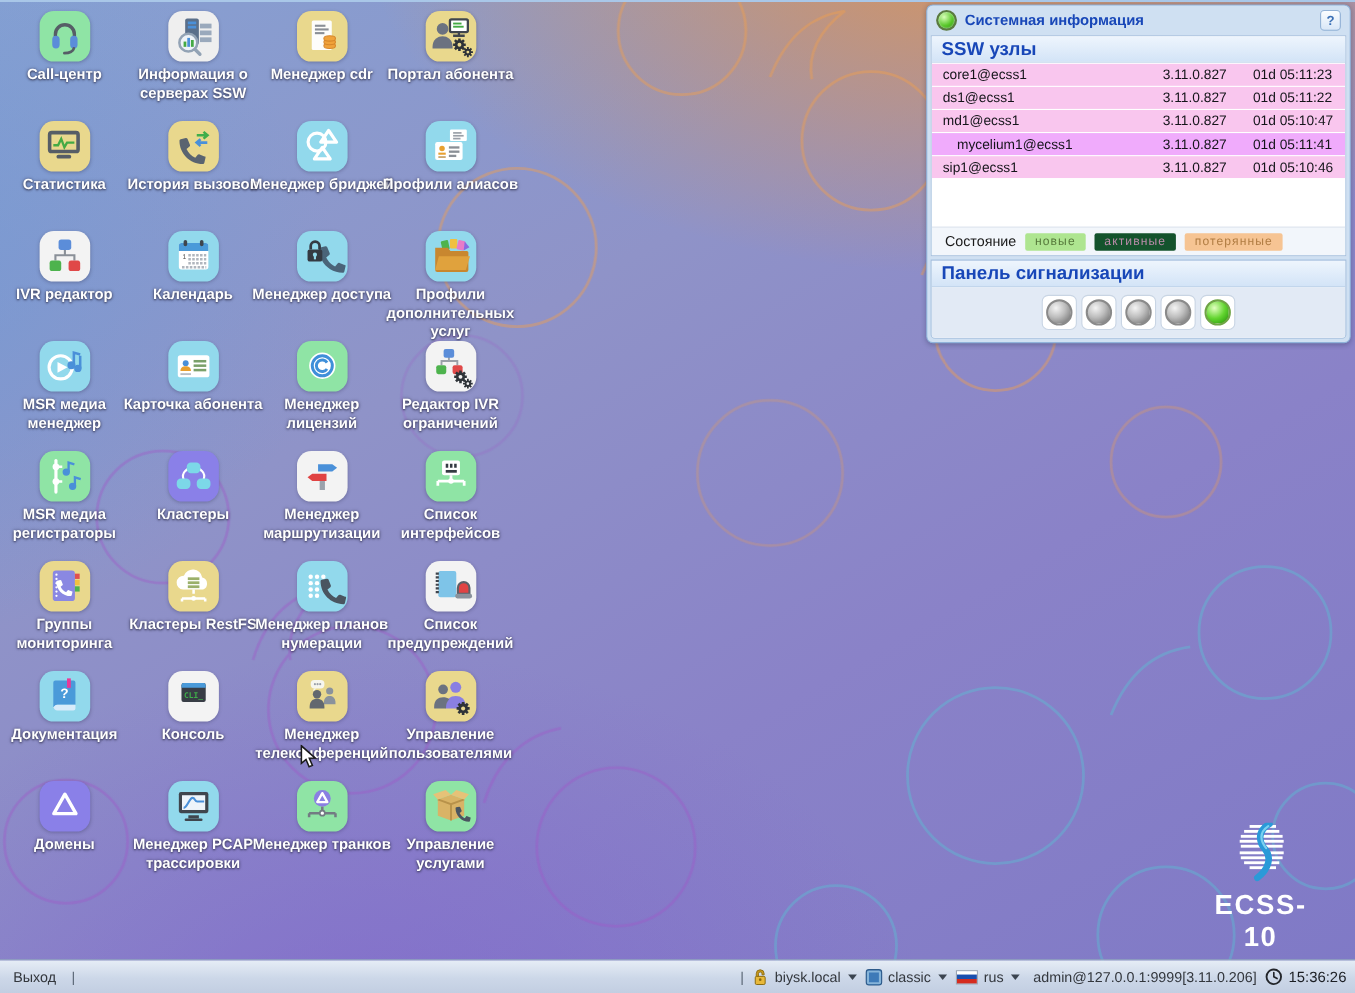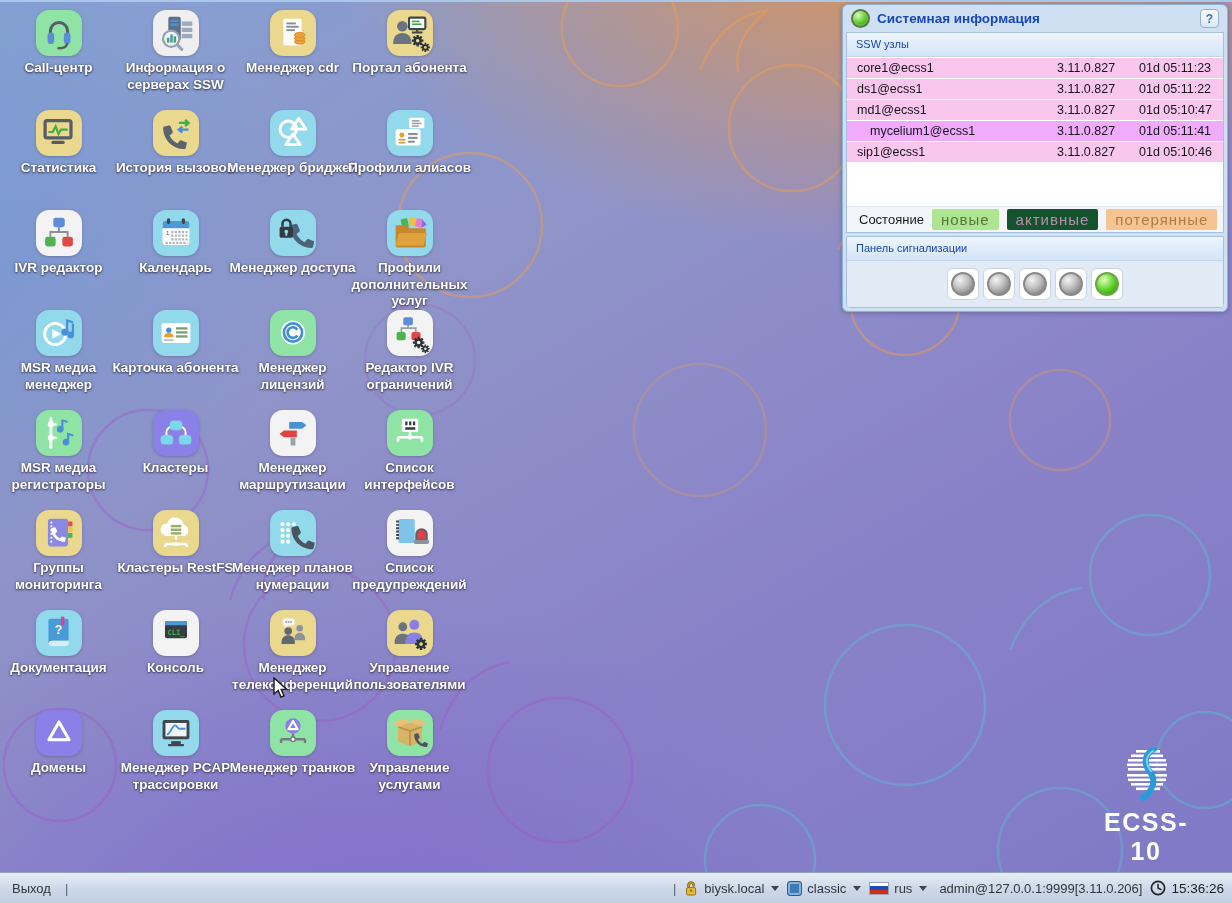--- a/index.html
+++ b/index.html
@@ -33,31 +33,31 @@
   .led-small{width:15px;height:15px;border-radius:50%;flex:0 0 15px;
     background:radial-gradient(circle at 35% 30%, #d8ffb8 0%, #56c627 55%, #2e8f0e 90%);
     border:2px solid #5a7a40;box-shadow:inset 0 0 2px rgba(255,255,255,.8);}
   .sys-title .t-text{flex:1;}
   .help-btn{width:17px;height:17px;border-radius:4px;border:1px solid #93b2d6;
     background:linear-gradient(#fbfdff,#d9e7f7);color:#3a6fb5;font-size:12px;font-weight:bold;
     display:flex;align-items:center;justify-content:center;cursor:pointer;}
   .sys-box{background:#fff;border:1px solid #a6c0de;overflow:hidden;}
   .sec-header{height:23px;line-height:23px;padding-left:9px;
     background:linear-gradient(#eef5fd,#d3e4f7);color:#1847b8;
-    font-size:11px;font-weight:normal;border-bottom:1px solid #c2d6ec;}
+    font-size:17px;font-weight:bold;border-bottom:1px solid #c2d6ec;}
   .node-rows{background:#fff;}
   .node-row{height:20px;margin-top:1px;display:flex;align-items:center;
     background:#f9c6ee;font-size:12.5px;color:#15151a;cursor:pointer;}
   .node-row .n-name{flex:1;padding-left:10px;}
   .node-row .n-ver{width:82px;}
   .node-row .n-up{width:84px;}
   .node-filler{height:44px;background:#fff;}
   .legend-row{height:25px;display:flex;align-items:center;background:#f2f6fb;
     border-top:1px solid #dfe6ee;font-size:13px;color:#1a1a1a;padding-left:12px;}
-  .legend-chip{margin-left:8px;padding:2px 9px;font-size:15px;letter-spacing:1px;border-radius:2px;}
+  .legend-chip{margin-left:8px;padding:2px 9px;font-size:11px;letter-spacing:1px;border-radius:2px;}
   .alarm-box{margin-top:3px;border-radius:0 0 4px 4px;}
   .led-row{padding:7px 0;background:#e2eaf5;display:flex;justify-content:center;gap:4px;}
   .led-tile{width:30px;height:30px;background:#fff;border:1px solid #c9d5e4;border-radius:6px;
     display:flex;align-items:center;justify-content:center;cursor:pointer;}
   .led{width:24px;height:24px;border-radius:50%;}
   .led.gray{background:radial-gradient(circle at 35% 30%, #f4f4f4 0%, #bdbdbd 45%, #8e8e8e 75%, #737373 100%);
     border:2px solid #8a8a8a;box-sizing:border-box;}
   .led.green{background:radial-gradient(circle at 35% 30%, #e2ffc0 0%, #63d530 50%, #2f9e10 88%);
     border:2px solid #6fa446;box-sizing:border-box;}
 

